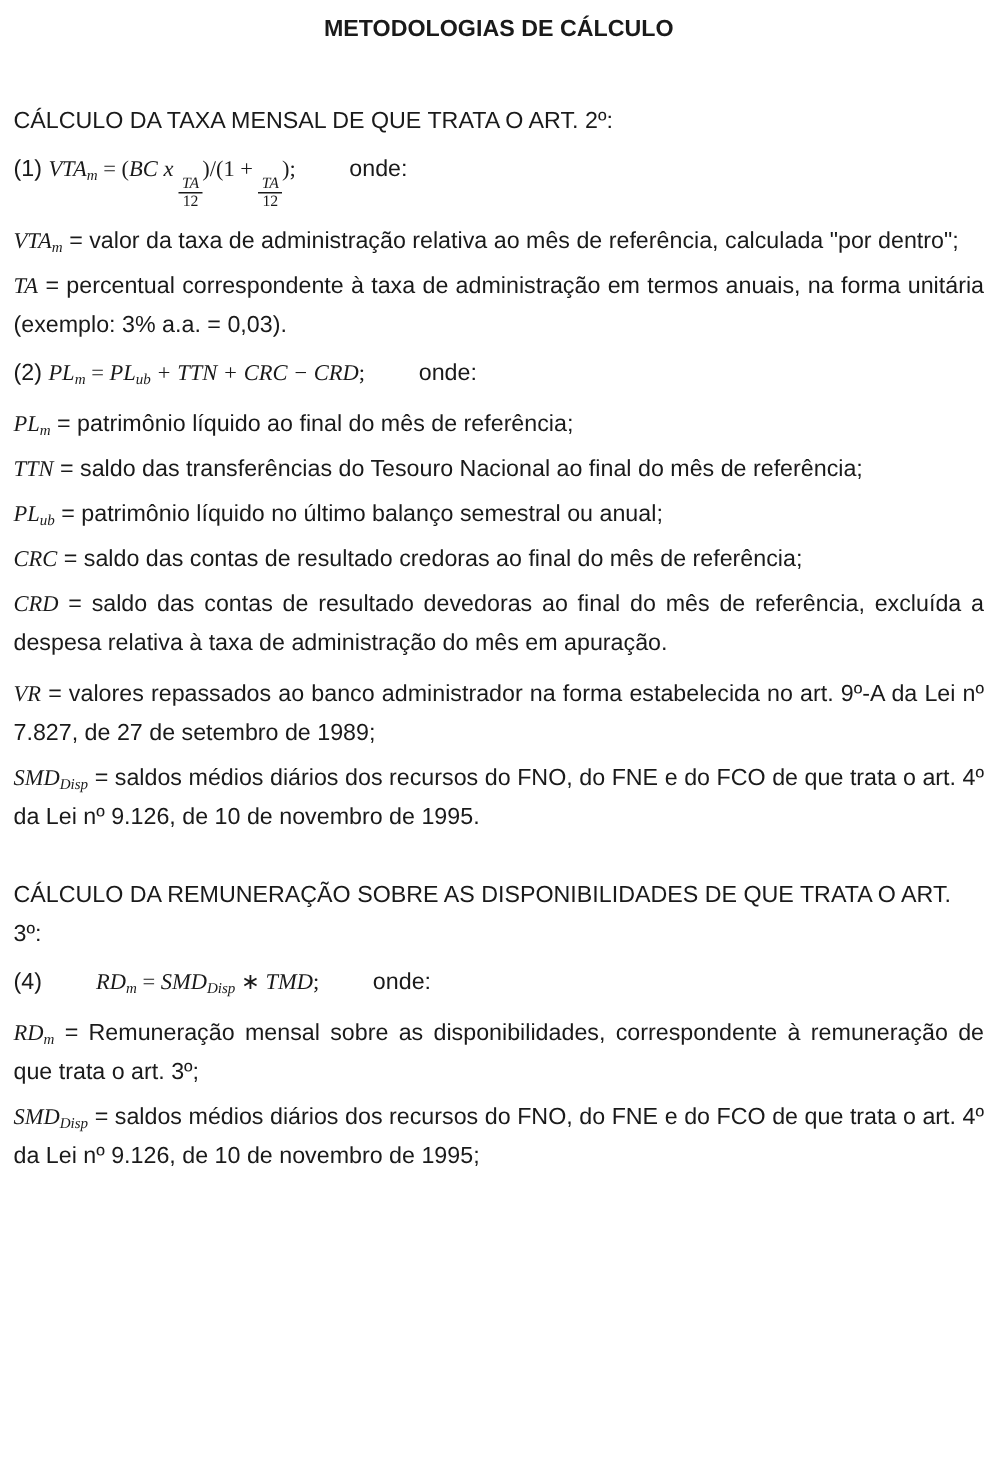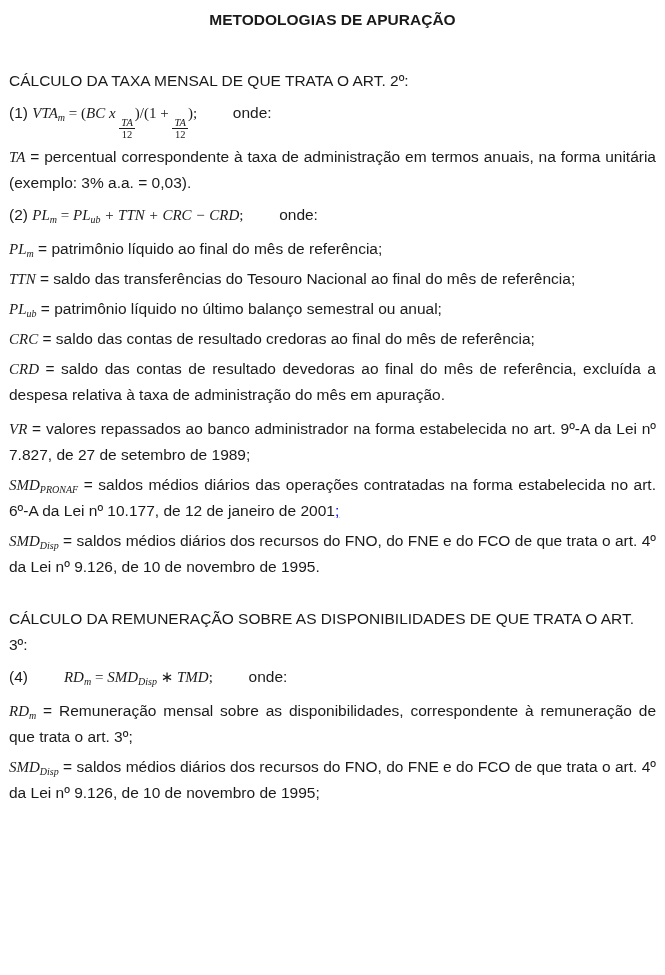--- a/index.html
+++ b/index.html
@@ -72,33 +72,34 @@
   .no { font-family: "Liberation Sans", sans-serif; }
   .onde { font-family: "Liberation Sans", sans-serif; margin-left: 32px; }
   .tab { display: inline-block; width: 36px; }
   .mark { text-decoration: underline; }
 </style>
 </head>
 <body>
 
 <main>
 
-  <h1 class="title">METODOLOGIAS DE APURAÇÃO</h1>
+  <h1 class="title">METODOLOGIAS DE CÁLCULO</h1>
 
   <section>
     <p class="h h-first">CÁLCULO DA TAXA MENSAL DE QUE TRATA O ART. 2º:</p>
 
     <p class="f"><span class="no">(1) </span><span class="mv">VTA</span><sub class="ms">m</sub><span class="mr"> = (</span><span class="mv">BC x </span><span class="frac">
           <span class="ft">TA</span>
           <span class="fb">12</span>
         </span><span class="mr">)/(1 + </span><span class="frac">
           <span class="ft">TA</span>
           <span class="fb">12</span>
         </span><span class="mr">); </span><span class="onde">onde:</span></p>
 
+    <p class="d d-first"><span class="mv">VTA</span><sub class="ms">m</sub><span> = valor da taxa de administração relativa ao mês de referência, calculada "por dentro";</span></p>
 
 
     <p class="d"><span class="mv">TA</span><span> = percentual correspondente à taxa de administração em termos anuais, na forma unitária (exemplo: 3% a.a. = 0,03).</span></p>
   </section>
 
   <section>
 
     <p class="f"><span class="no">(2) </span><span class="mv">PL</span><sub class="ms">m</sub><span class="mr"> = </span><span class="mv">PL</span><sub class="ms">ub</sub><span class="mv"> + TTN + CRC − CRD</span><span class="mr">; </span><span class="onde">onde:</span></p>
 
     <p class="d d-first"><span class="mv">PL</span><sub class="ms">m</sub><span> = patrimônio líquido ao final do mês de referência;</span></p>
@@ -109,21 +110,20 @@
 
     <p class="d"><span class="mv">CRC</span><span> = saldo das contas de resultado credoras ao final do mês de referência;</span></p>
 
     <p class="d"><span class="mv">CRD</span><span> = saldo das contas de resultado devedoras ao final do mês de referência, excluída a despesa relativa à taxa de administração do mês em apuração.</span></p>
   </section>
 
   <section>
 
     <p class="d d-first"><span class="mv">VR</span><span> = valores repassados ao banco administrador na forma estabelecida no art. 9º-A da Lei nº 7.827, de 27 de setembro de 1989;</span></p>
 
-    <p class="d"><span class="mv">SMD</span><sub class="ms">PRONAF</sub><span> = saldos médios diários das operações contratadas na forma estabelecida no art. 6º-A da Lei nº 10.177, de 12 de janeiro de 2001</span><span class="mark" style="color:#0000ee">;</span></p>
 
     <p class="d"><span class="mv">SMD</span><sub class="ms">Disp</sub><span> = saldos médios diários dos recursos do FNO, do FNE e do FCO de que trata o art. 4º da Lei nº 9.126, de 10 de novembro de 1995.</span></p>
   </section>
 
   <section>
     <p class="h">CÁLCULO DA REMUNERAÇÃO SOBRE AS DISPONIBILIDADES DE QUE TRATA O ART. 3º:</p>
 
     <p class="f"><span class="no">(4)</span><span class="tab"></span><span class="mv">RD</span><sub class="ms">m</sub><span class="mr"> = </span><span class="mv">SMD</span><sub class="ms">Disp</sub><span class="mr"> ∗ </span><span class="mv">TMD</span><span class="mr">; </span><span class="onde">onde:</span></p>
 
     <p class="d d-first"><span class="mv">RD</span><sub class="ms">m</sub><span> = Remuneração mensal sobre as disponibilidades, correspondente à remuneração de que trata o art. 3º;</span></p>

